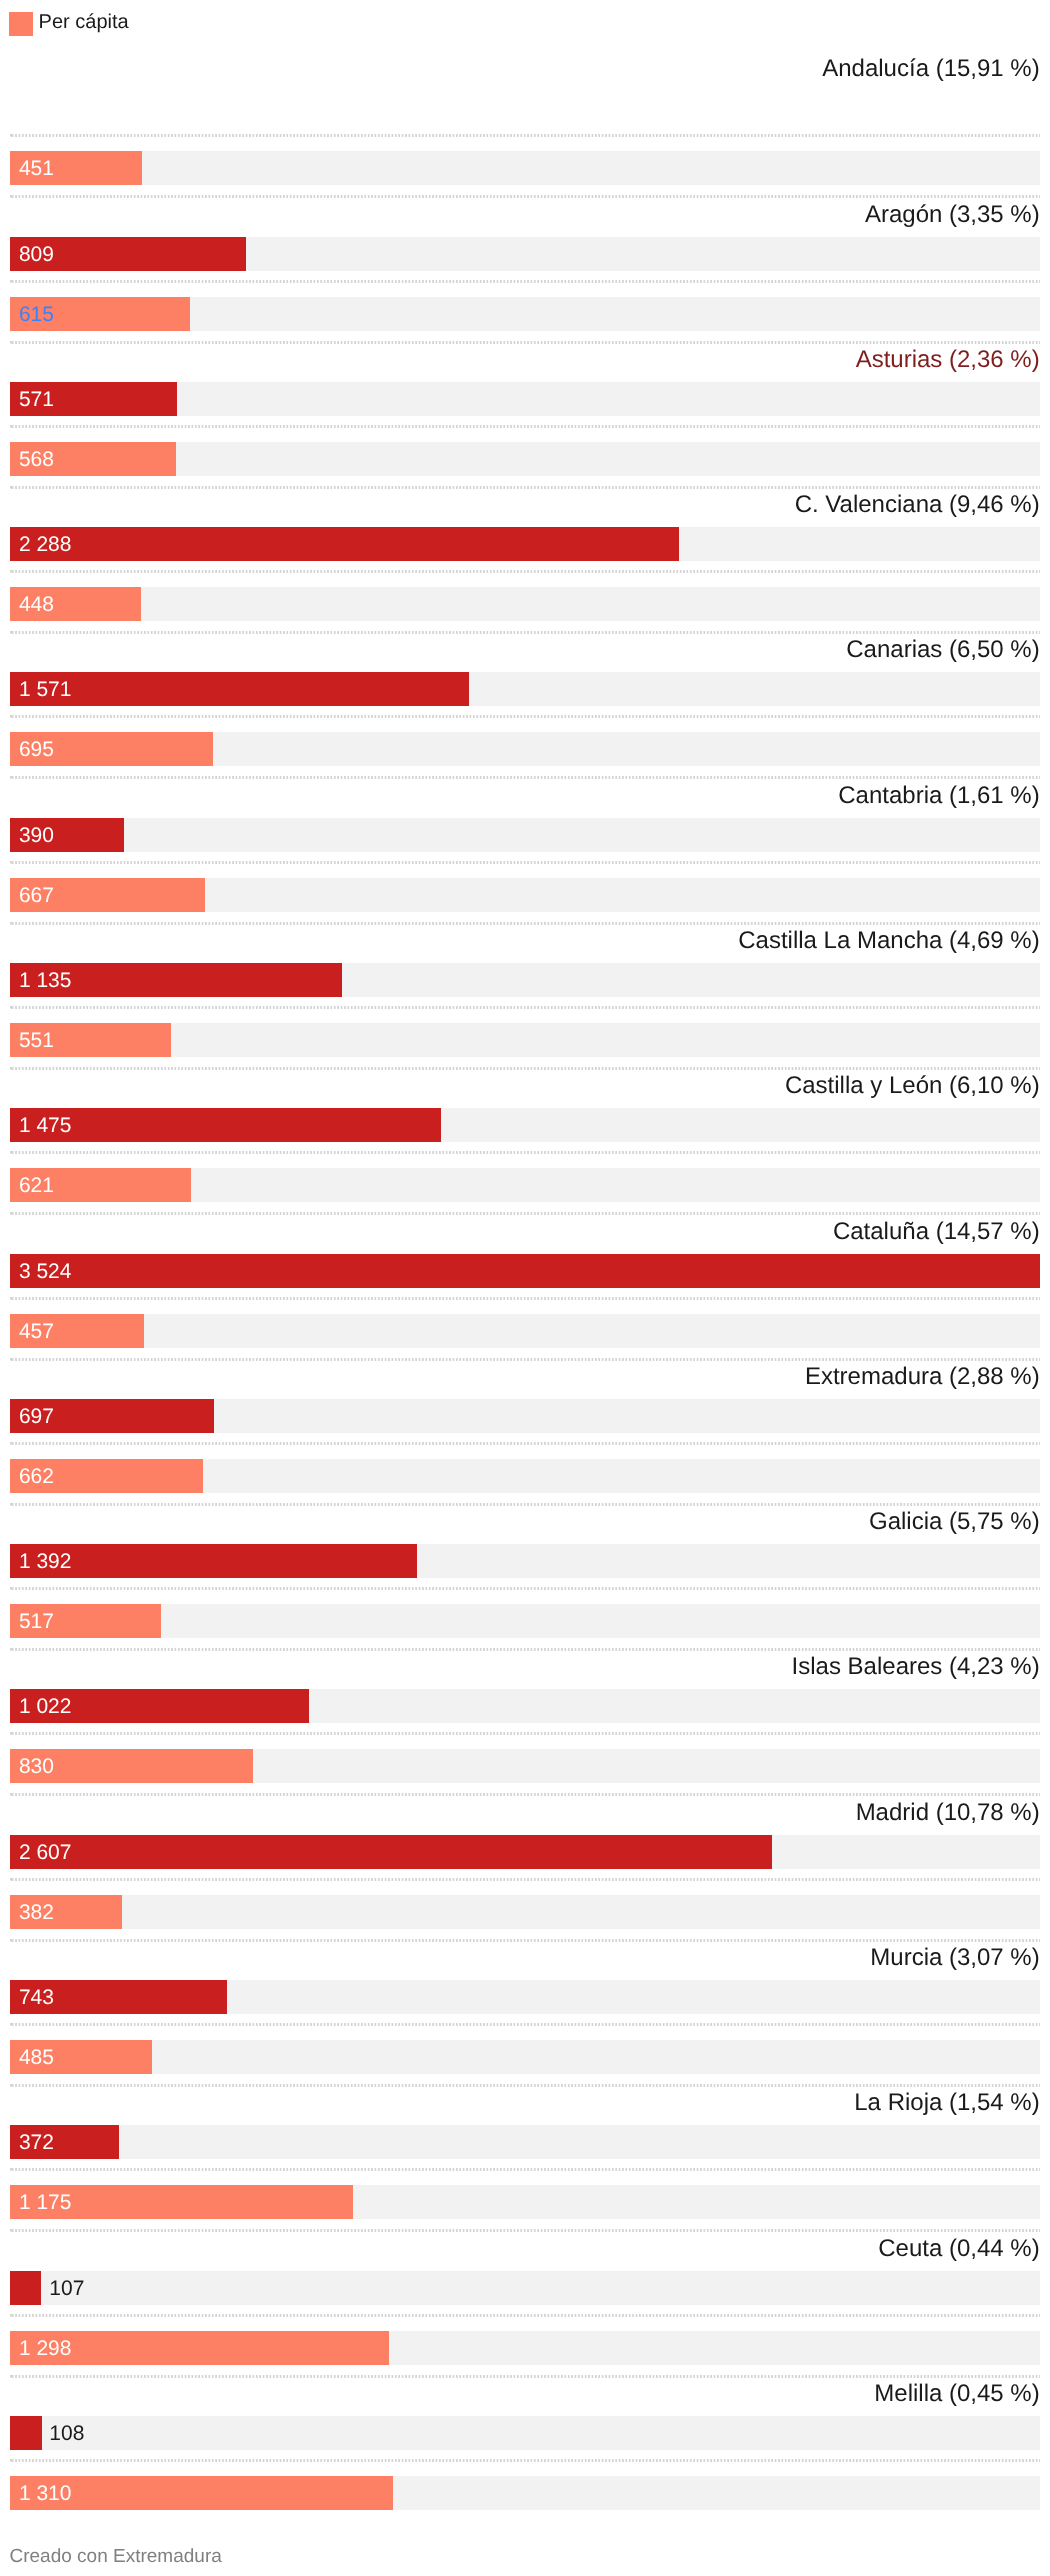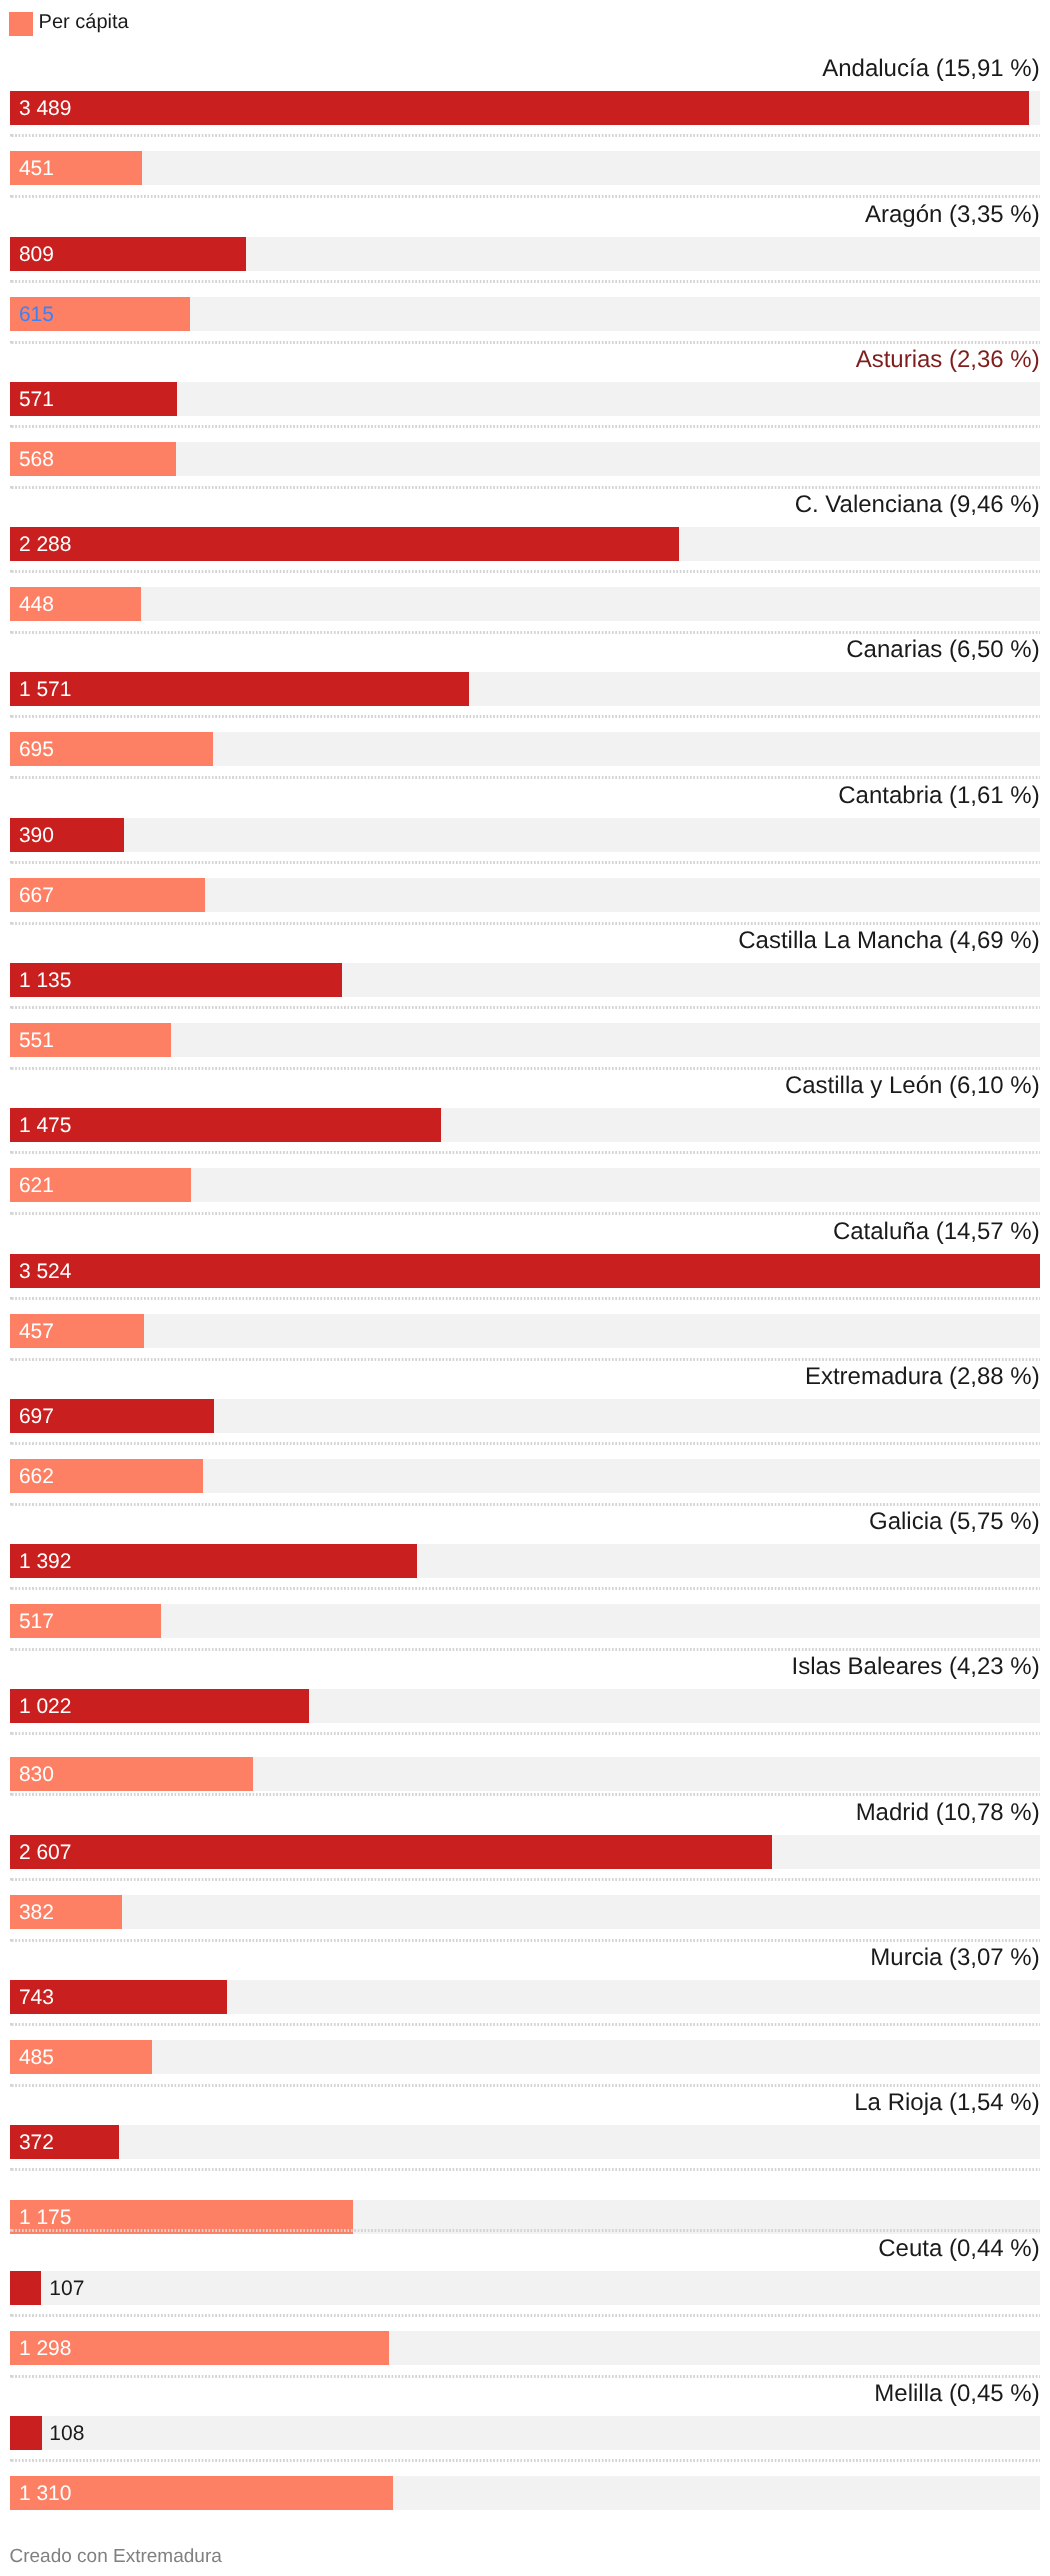--- a/index.html
+++ b/index.html
@@ -56,25 +56,20 @@
 <div class="chart">
 
   <div class="legend">
     <span class="legend-swatch" id="legend-swatch" style="background: rgb(253, 128, 101);"></span>
     <span class="legend-label">Per cápita</span>
   </div>
 
   <div class="plot">
   <div class="group" style="top: 59px; height: 145px;">
     <div class="cat-label" style="color: rgb(26, 26, 26);">Andalucía (15,91 %)</div>
-    <div class="row" style="top: 32px; height: 34px;">
-      <div class="track" style="background: rgb(242, 242, 242); width: 1030px; height: 34px;"></div>
-      <div class="bar" style="width: 1019px; height: 34px; background: rgb(201, 32, 31);"></div>
-      <span class="vlabel inside" style="left: 8.6px; color: rgb(255, 255, 255); height: 34px; line-height: 34px;">3 489</span>
-    </div>
     <div class="dots" style="top: 75px; width: 1030px; background-image: linear-gradient(to right, rgb(212, 212, 212) 0px, rgb(212, 212, 212) 3.4px, rgba(255, 255, 255, 0) 3.4px), linear-gradient(to right, rgb(212, 212, 212) 0px, rgb(212, 212, 212) 1.7px, rgba(255, 255, 255, 0) 1.7px, rgba(255, 255, 255, 0) 3.4px); background-size: 1030px 2.6px, 3.4px 2.6px;"></div>
     <div class="row" style="top: 92px; height: 34px;">
       <div class="track" style="background: rgb(242, 242, 242); width: 1030px; height: 34px;"></div>
       <div class="bar" style="width: 132px; height: 34px; background: rgb(253, 128, 101);"></div>
       <span class="vlabel inside" style="left: 8.6px; color: rgb(255, 255, 255); height: 34px; line-height: 34px;">451</span>
     </div>
     <div class="dots" style="top: 136px; width: 1030px; background-image: linear-gradient(to right, rgb(212, 212, 212) 0px, rgb(212, 212, 212) 3.4px, rgba(255, 255, 255, 0) 3.4px), linear-gradient(to right, rgb(212, 212, 212) 0px, rgb(212, 212, 212) 1.7px, rgba(255, 255, 255, 0) 1.7px, rgba(255, 255, 255, 0) 3.4px); background-size: 1030px 2.6px, 3.4px 2.6px;"></div>
   </div>
 
   <div class="group" style="top: 205px; height: 145px;">
@@ -238,21 +233,21 @@
   </div>
 
   <div class="group" style="top: 1657px; height: 145px;">
     <div class="cat-label" style="color: rgb(26, 26, 26);">Islas Baleares (4,23 %)</div>
     <div class="row" style="top: 32px; height: 34px;">
       <div class="track" style="background: rgb(242, 242, 242); width: 1030px; height: 34px;"></div>
       <div class="bar" style="width: 299px; height: 34px; background: rgb(201, 32, 31);"></div>
       <span class="vlabel inside" style="left: 8.6px; color: rgb(255, 255, 255); height: 34px; line-height: 34px;">1 022</span>
     </div>
     <div class="dots" style="top: 75px; width: 1030px; background-image: linear-gradient(to right, rgb(212, 212, 212) 0px, rgb(212, 212, 212) 3.4px, rgba(255, 255, 255, 0) 3.4px), linear-gradient(to right, rgb(212, 212, 212) 0px, rgb(212, 212, 212) 1.7px, rgba(255, 255, 255, 0) 1.7px, rgba(255, 255, 255, 0) 3.4px); background-size: 1030px 2.6px, 3.4px 2.6px;"></div>
-    <div class="row" style="top: 100px; height: 34px;">
+    <div class="row" style="top: 92px; height: 34px;">
       <div class="track" style="background: rgb(242, 242, 242); width: 1030px; height: 34px;"></div>
       <div class="bar" style="width: 243px; height: 34px; background: rgb(253, 128, 101);"></div>
       <span class="vlabel inside" style="left: 8.6px; color: rgb(255, 255, 255); height: 34px; line-height: 34px;">830</span>
     </div>
     <div class="dots" style="top: 136px; width: 1030px; background-image: linear-gradient(to right, rgb(212, 212, 212) 0px, rgb(212, 212, 212) 3.4px, rgba(255, 255, 255, 0) 3.4px), linear-gradient(to right, rgb(212, 212, 212) 0px, rgb(212, 212, 212) 1.7px, rgba(255, 255, 255, 0) 1.7px, rgba(255, 255, 255, 0) 3.4px); background-size: 1030px 2.6px, 3.4px 2.6px;"></div>
   </div>
 
   <div class="group" style="top: 1803px; height: 145px;">
     <div class="cat-label" style="color: rgb(26, 26, 26);">Madrid (10,78 %)</div>
     <div class="row" style="top: 32px; height: 34px;">
@@ -286,21 +281,21 @@
   </div>
 
   <div class="group" style="top: 2093px; height: 145px;">
     <div class="cat-label" style="color: rgb(26, 26, 26);">La Rioja (1,54 %)</div>
     <div class="row" style="top: 32px; height: 34px;">
       <div class="track" style="background: rgb(242, 242, 242); width: 1030px; height: 34px;"></div>
       <div class="bar" style="width: 109px; height: 34px; background: rgb(201, 32, 31);"></div>
       <span class="vlabel inside" style="left: 8.6px; color: rgb(255, 255, 255); height: 34px; line-height: 34px;">372</span>
     </div>
     <div class="dots" style="top: 75px; width: 1030px; background-image: linear-gradient(to right, rgb(212, 212, 212) 0px, rgb(212, 212, 212) 3.4px, rgba(255, 255, 255, 0) 3.4px), linear-gradient(to right, rgb(212, 212, 212) 0px, rgb(212, 212, 212) 1.7px, rgba(255, 255, 255, 0) 1.7px, rgba(255, 255, 255, 0) 3.4px); background-size: 1030px 2.6px, 3.4px 2.6px;"></div>
-    <div class="row" style="top: 107px; height: 34px;">
+    <div class="row" style="top: 92px; height: 34px;">
       <div class="track" style="background: rgb(242, 242, 242); width: 1030px; height: 34px;"></div>
       <div class="bar" style="width: 343px; height: 34px; background: rgb(253, 128, 101);"></div>
       <span class="vlabel inside" style="left: 8.6px; color: rgb(255, 255, 255); height: 34px; line-height: 34px;">1 175</span>
     </div>
     <div class="dots" style="top: 136px; width: 1030px; background-image: linear-gradient(to right, rgb(212, 212, 212) 0px, rgb(212, 212, 212) 3.4px, rgba(255, 255, 255, 0) 3.4px), linear-gradient(to right, rgb(212, 212, 212) 0px, rgb(212, 212, 212) 1.7px, rgba(255, 255, 255, 0) 1.7px, rgba(255, 255, 255, 0) 3.4px); background-size: 1030px 2.6px, 3.4px 2.6px;"></div>
   </div>
 
   <div class="group" style="top: 2239px; height: 145px;">
     <div class="cat-label" style="color: rgb(26, 26, 26);">Ceuta (0,44 %)</div>
     <div class="row" style="top: 32px; height: 34px;">

